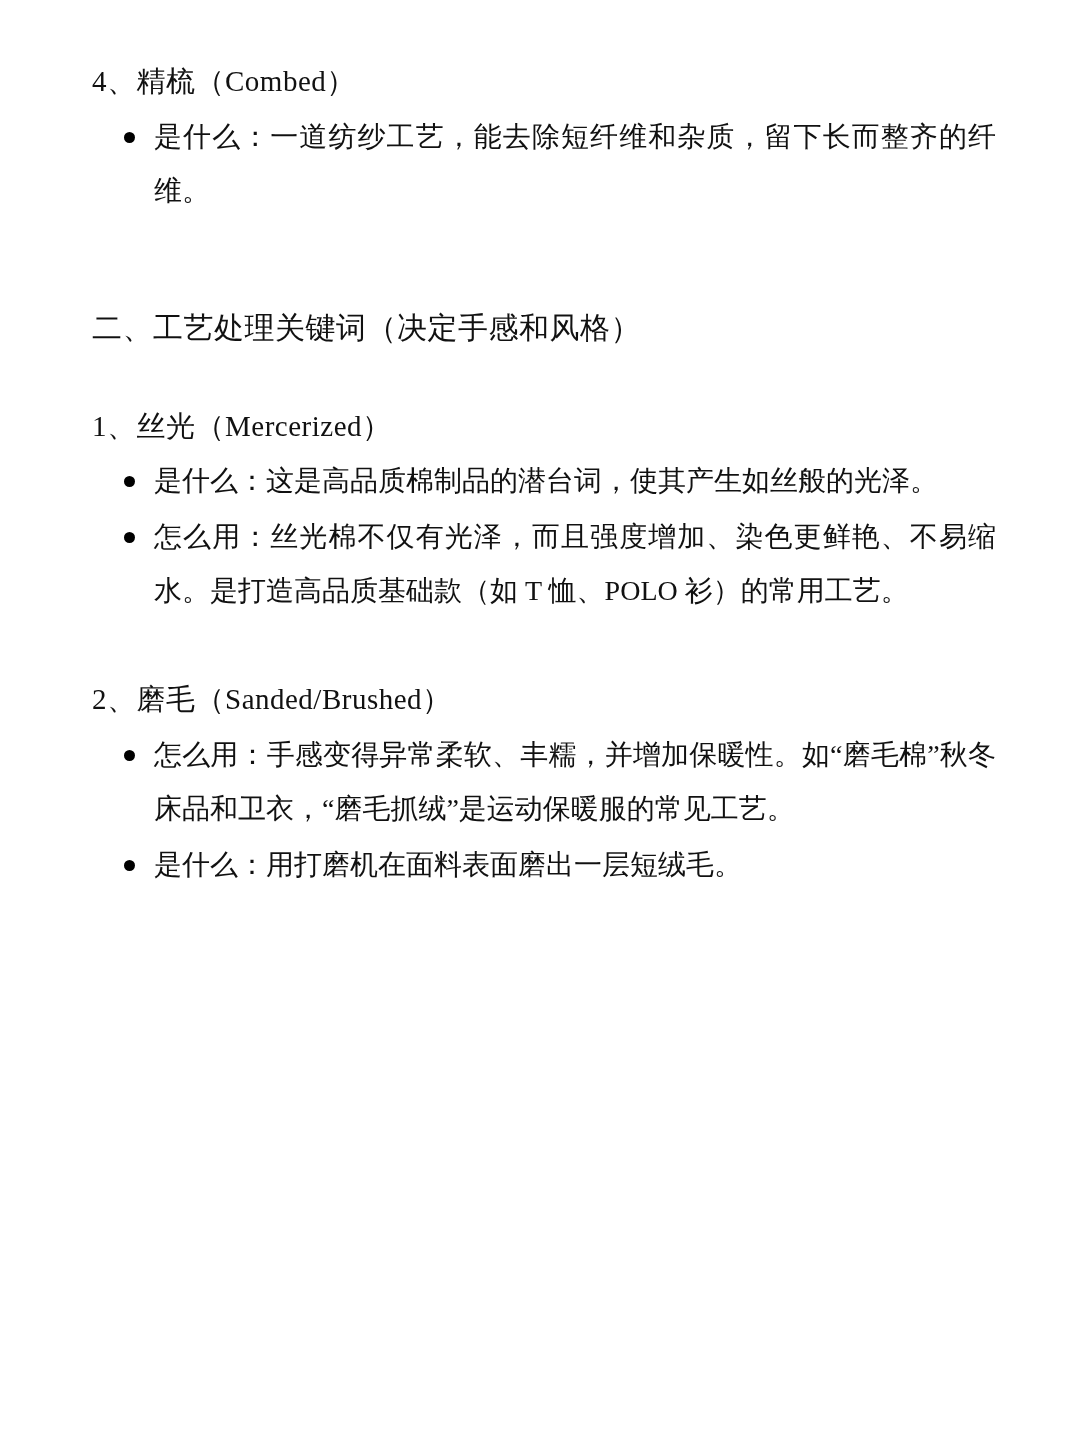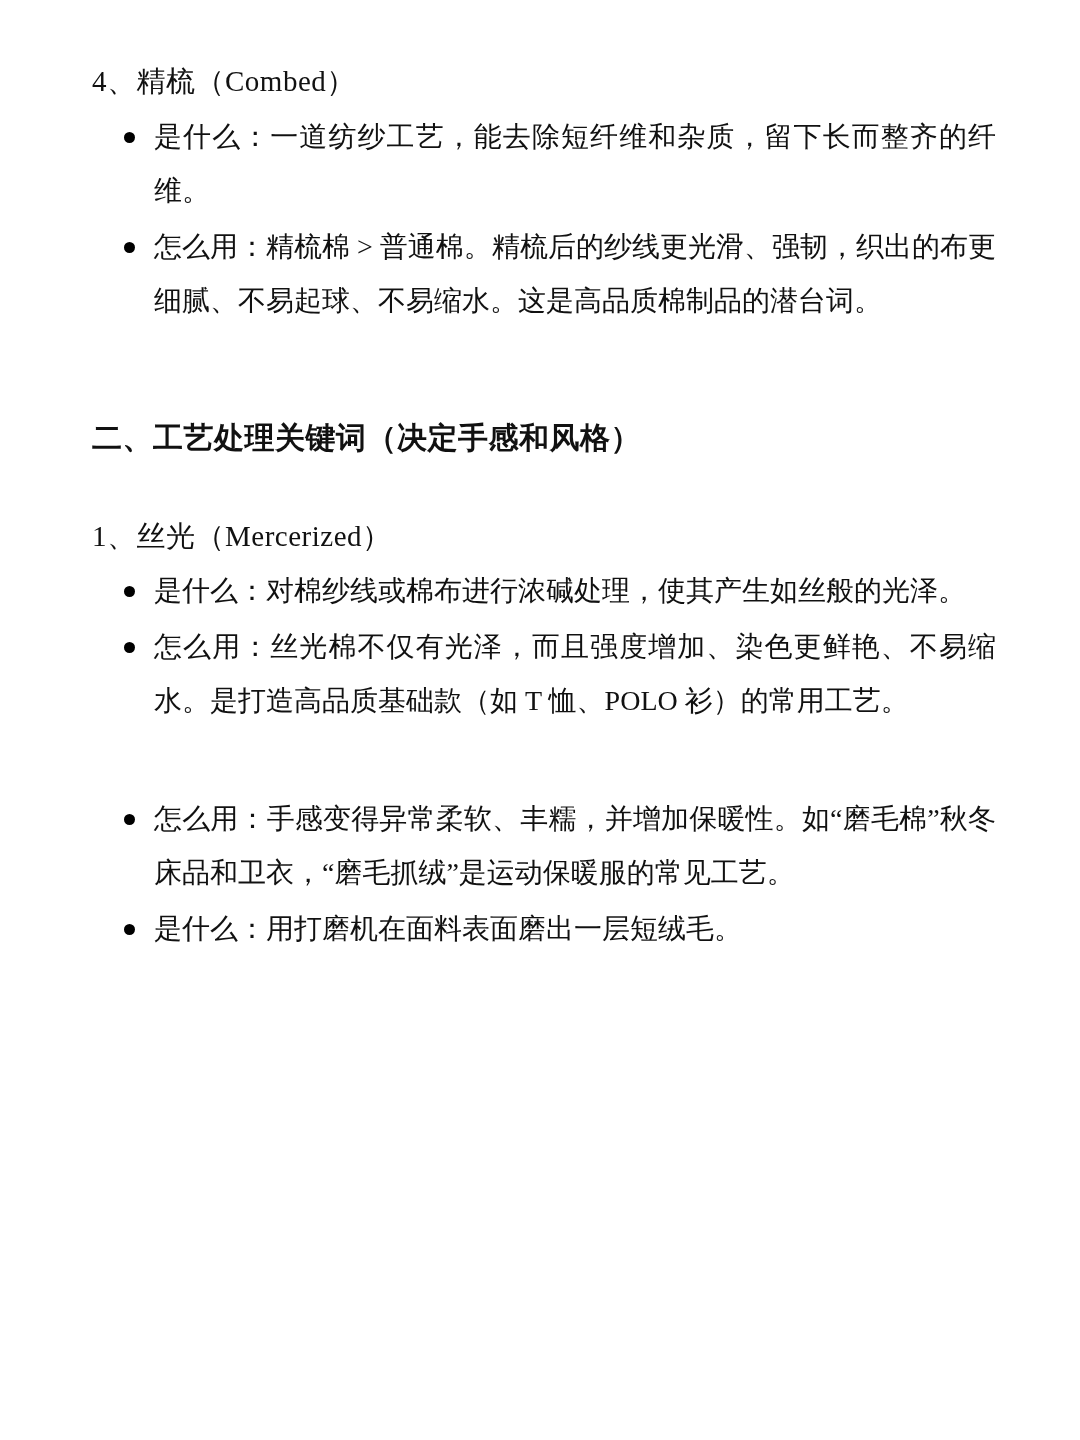--- a/index.html
+++ b/index.html
@@ -23,21 +23,21 @@
   }
   .num-heading {
     font-size: 29px;
     line-height: 1.5;
     margin: 0 0 6px 0;
     letter-spacing: 0.5px;
     white-space: nowrap;
   }
   .section-heading {
     font-size: 30px;
-    font-weight: bold;
+    font-weight: normal;
     margin: 0;
     letter-spacing: 0.5px;
     white-space: nowrap;
   }
   ul.bullets {
     list-style: none;
     margin: 4px;
     padding: 0;
   }
   ul.bullets > li {
@@ -67,42 +67,42 @@
 </style>
 </head>
 <body>
 
 <div class="page">
 
   <div class="block">
     <p class="num-heading">4、精梳（Combed）</p>
     <ul class="bullets">
       <li>是什么：一道纺纱工艺，能去除短纤维和杂质，留下长而整齐的纤维。</li>
-      <li>怎么用：精梳棉 &gt; 普通棉。精梳后的纱线更光滑、强韧，织出的布更细腻、不易起球、不易缩水。这是高品质棉制品的潜台词。</li>
     </ul>
   </div>
 
   <div class="gap-lg"></div>
 
   <div class="block">
     <p class="section-heading">二、工艺处理关键词（决定手感和风格）</p>
   </div>
 
   <div class="gap-md"></div>
 
   <div class="block">
     <p class="num-heading">1、丝光（Mercerized）</p>
     <ul class="bullets">
-      <li>是什么：对棉纱线或棉布进行浓碱处理，使其产生如丝般的光泽。</li>
+      <li>是什么：这是高品质棉制品的潜台词，使其产生如丝般的光泽。</li>
       <li>怎么用：丝光棉不仅有光泽，而且强度增加、染色更鲜艳、不易缩水。是打造高品质基础款（如 T 恤、POLO 衫）的常用工艺。</li>
     </ul>
   </div>
 
   <div class="gap-md"></div>
 
   <div class="block">
+    <p class="num-heading">2、磨毛（Sanded/Brushed）</p>
     <ul class="bullets">
       <li>怎么用：手感变得异常柔软、丰糯，并增加保暖性。如“磨毛棉”秋冬床品和卫衣，“磨毛抓绒”是运动保暖服的常见工艺。</li>
       <li>是什么：用打磨机在面料表面磨出一层短绒毛。</li>
     </ul>
   </div>
 
 </div>
 
 </body></html>

